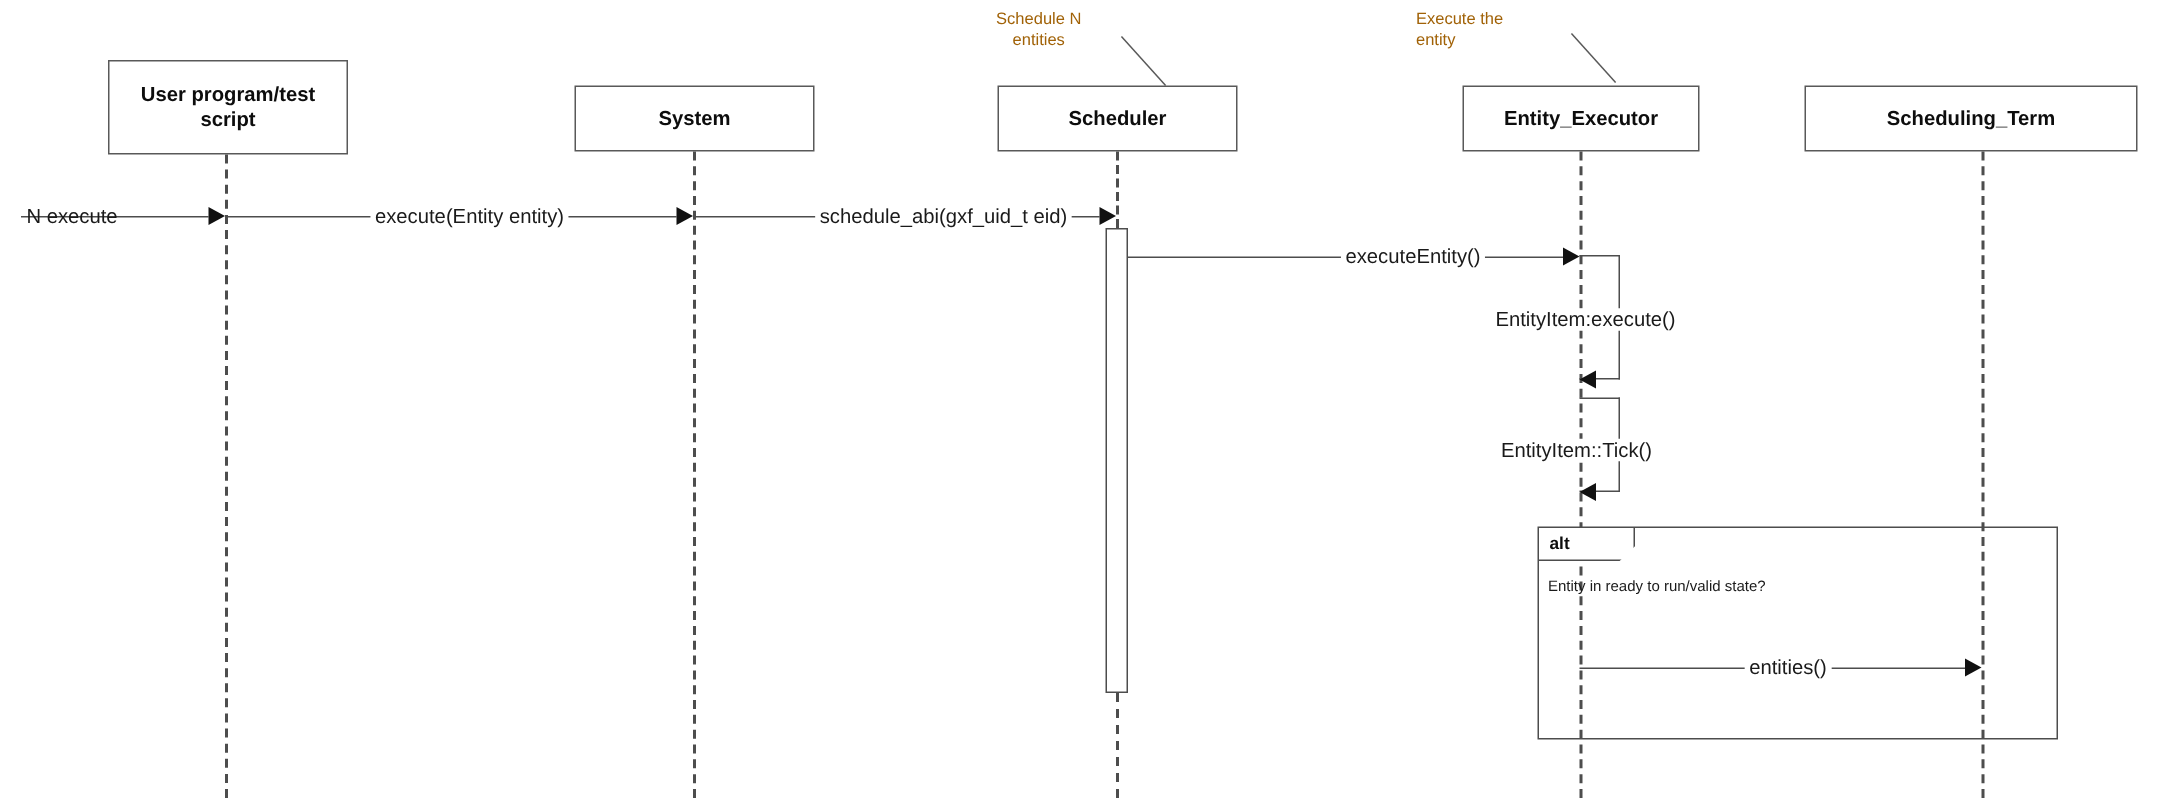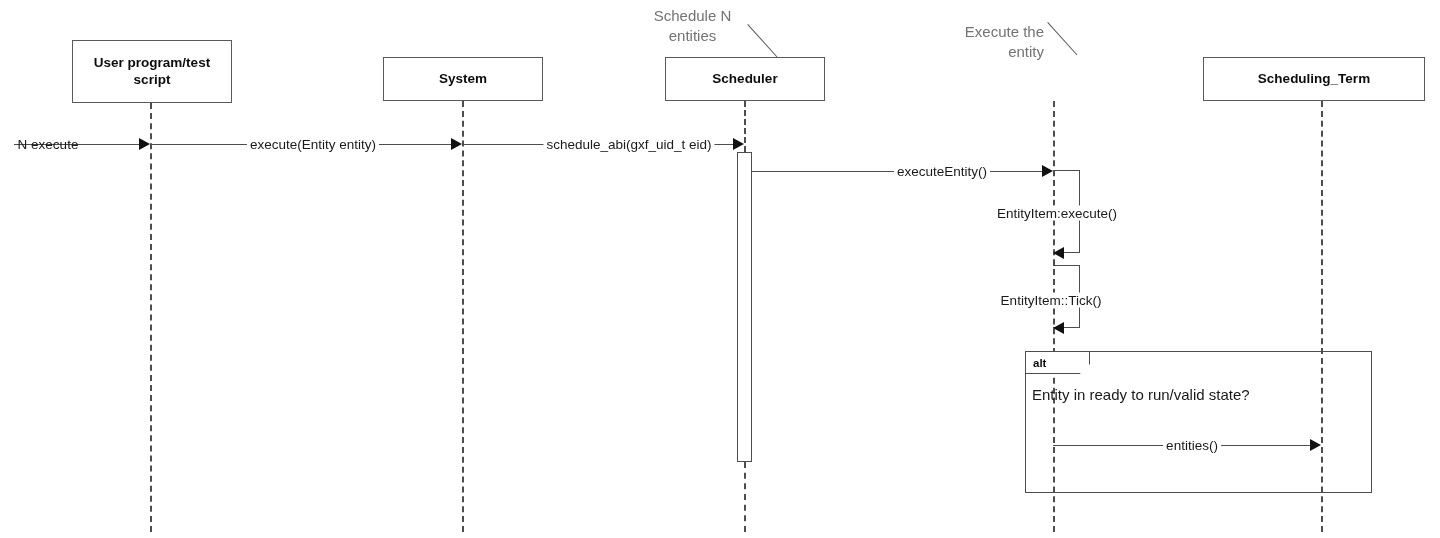--- a/index.html
+++ b/index.html
@@ -93,23 +93,23 @@
     box-sizing: border-box;
     border-top: 1.4px solid #4d4d4d;
     border-right: 1.4px solid #4d4d4d;
     border-bottom: 1.4px solid #4d4d4d;
     border-left: none;
   }
 
   
   .annotation {
     position: absolute;
-    font-size: 15px;
+    font-size: 11px;
     line-height: 1.3;
-    color: #737373;
+    color: #a16207;
     white-space: pre-line;
   }
   .leader {
     position: absolute;
     height: 0;
     border-top: 1.3px solid #595959;
     transform-origin: 0 0;
   }
 
   
@@ -128,56 +128,59 @@
     font-size: 11.5px;
     font-weight: bold;
     color: #0d0d0d;
     display: flex;
     align-items: center;
     padding-left: 7px;
     clip-path: polygon(0 0, 100% 0, 100% 55%, 84% 100%, 0 100%);
   }
   .fragment-guard {
     position: absolute;
-    font-size: 15px;
+    font-size: 10px;
     color: #1a1a1a;
     white-space: nowrap;
   }
 </style>
 </head>
 <body>
 
 <div id="diagram-root">
 
   <div class="participant-box" style="left:383px; top:57px; width:160px; height:44px;">
     <span>System</span>
   </div>
   <div class="participant-box" style="left:72px; top:40px; width:160px; height:63px;">
     <span>User program/test script</span>
   </div>
   <div class="participant-box" style="left:665px; top:57px; width:160px; height:44px;">
     <span>Scheduler</span>
+  </div>
+  <div class="participant-box" style="left:975px; top:57px; width:158px; height:44px;">
+    <span>Entity_Executor</span>
   </div>
   <div class="participant-box" style="left:1203px; top:57px; width:222px; height:44px;">
     <span>Scheduling_Term</span>
   </div>
 
   <div class="lifeline" style="left:150px; top:103px; height:429px;"></div>
   <div class="lifeline" style="left:462px; top:101px; height:431px;"></div>
   <div class="lifeline" style="left:744px; top:101px; height:51px;"></div>
   <div class="lifeline" style="left:744px; top:462px; height:70px;"></div>
   <div class="lifeline" style="left:1053px; top:101px; height:431px;"></div>
   <div class="lifeline" style="left:1321px; top:101px; height:431px;"></div>
 
   <div class="annotation" style="left:640px; top:6px; width:105px; text-align:center;">Schedule N
 entities</div>
 
   <div class="leader" style="left:748px; top:24px; width:44px; transform:rotate(48deg);"></div>
 
-  <div class="annotation" style="left:944px; top:22px; width:100px; text-align:right;">Execute the
+  <div class="annotation" style="left:944px; top:6px; width:100px; ">Execute the
 entity</div>
   <div class="leader" style="left:1048px; top:22px; width:44px; transform:rotate(48deg);"></div>
 
   <div class="activation" style="left:737px; top:152px; width:15px; height:310px;"></div>
 
   <div class="msg" style="left:14px; top:144px; width:125px;"></div>
   <div class="arrowhead-right" style="left:139px; top:138px;"></div>
   <div class="msg-label no-bg" style="left:48px; top:144px;">N execute</div>
 
   <div class="msg" style="left:152px; top:144px; width:299px;"></div>

